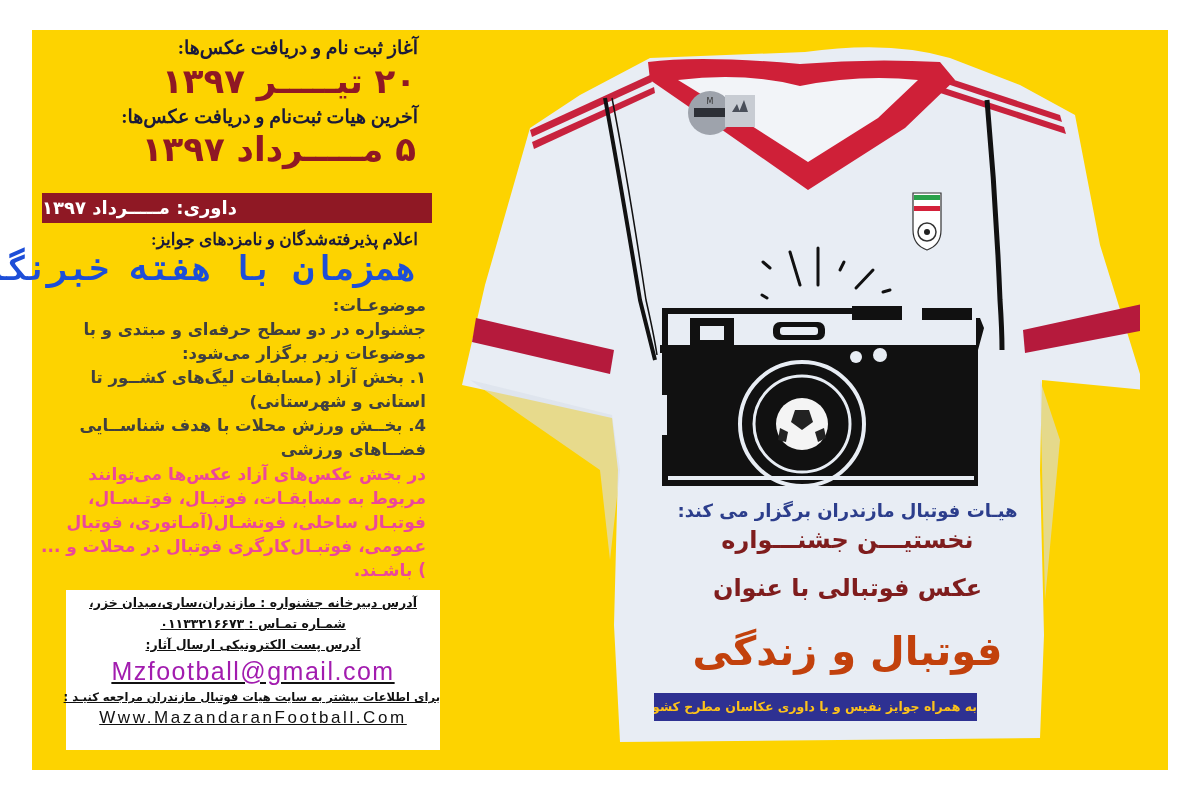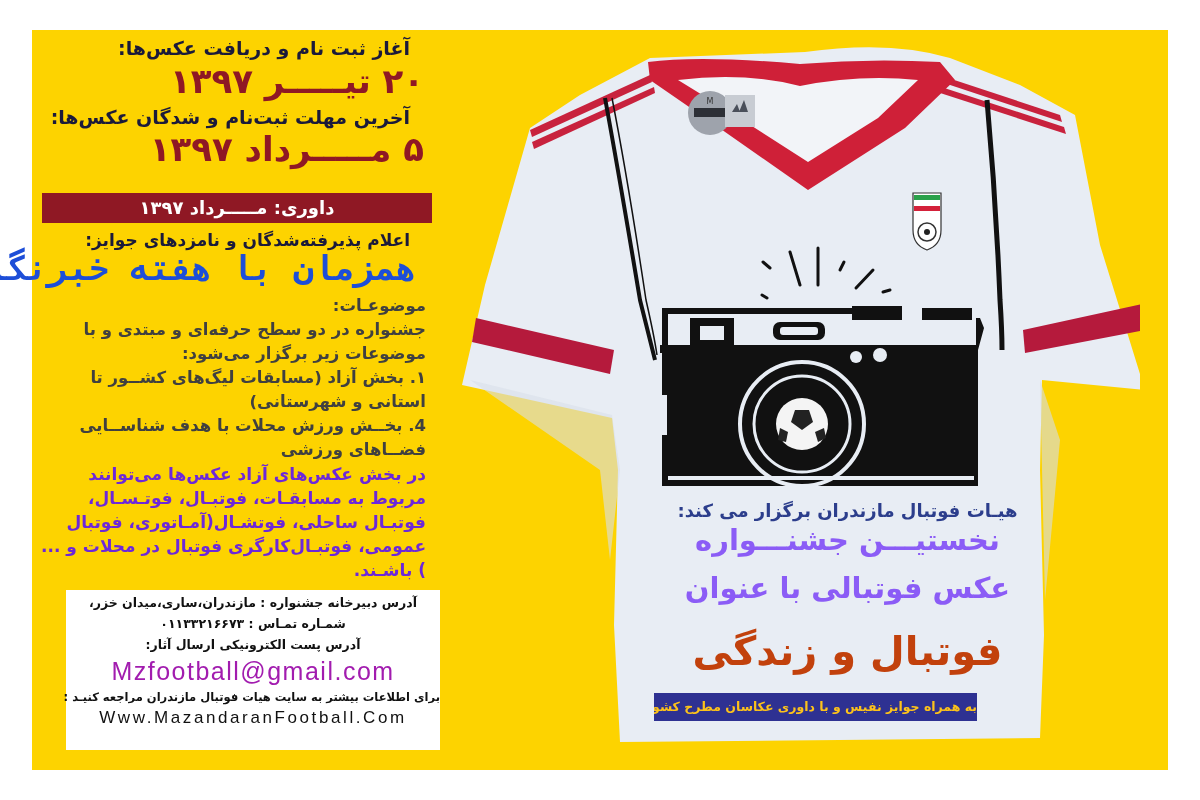--- a/index.html
+++ b/index.html
@@ -10,49 +10,49 @@
       position: absolute; left: 32px; top: 30px; width: 1136px; height: 740px;
       background: #fdd300; overflow: hidden;
     }
 
     
     .left-col {
       position: absolute; left: 32px; top: 30px; width: 400px;
       direction: rtl; text-align: right;
       font-family: "DejaVu Sans", sans-serif; font-weight: bold;
     }
-    .lbl { color: #1b1a3a; font-size: 19px; line-height: 24px; padding-right: 6px; position: absolute; right: 16px; white-space: nowrap; }
-    .big { color: #8f1824; font-size: 34px; line-height: 38px; letter-spacing: 2px; position: absolute; right: 0; white-space: nowrap; padding-right: 8px; }
+    .lbl { color: #1b1a3a; font-size: 19px; line-height: 24px; padding-right: 6px; position: absolute; right: 8px; white-space: nowrap; font-family: Liberation Serif, serif; }
+    .big { color: #8f1824; font-size: 34px; line-height: 38px; letter-spacing: 2px; position: absolute; right: 8px; white-space: nowrap; padding-right: 8px; }
     .judge-bar {
       position: absolute; right: 0; width: 390px; height: 30px; top: 163px;
       background: #8f1824; color: #ffffff; font-size: 18px; line-height: 30px;
-      text-align: center; letter-spacing: 2px;
+      text-align: left; letter-spacing: 2px;
     }
     .mid { color: #1d4ed8; font-size: 34px; line-height: 30px; position: absolute; right: 0; white-space: nowrap; padding-right: 16px; font-family: Liberation Mono, monospace; }
     .body-dark { color: #404040; font-size: 16.5px; line-height: 24px; position: absolute; right: 0; width: 392px; padding-right: 6px; }
-    .body-red { color: #6d28d9; font-size: 17px; line-height: 24px; position: absolute; right: 0; width: 392px; padding-right: 6px; }
+    .body-red { color: #ec4899; font-size: 17px; line-height: 24px; position: absolute; right: 0; width: 392px; padding-right: 6px; }
 
     .contact-box {
       position: absolute; left: 66px; top: 590px; width: 374px; height: 160px;
-      background: #ffffff; direction: rtl; text-align: center; color: #111;
+      background: #ffffff; direction: rtl; text-align: center; color: #111; text-decoration: underline;
     }
     .contact-line { font-size: 12.5px; line-height: 21px; font-weight: bold; white-space: nowrap; }
     .email { direction: ltr; font-family: "Liberation Sans", sans-serif; font-size: 25px; line-height: 32px; letter-spacing: 1.5px; font-weight: normal; color: #a21caf; }
     .web { direction: ltr; font-family: "Liberation Sans", sans-serif; font-size: 17px; line-height: 22px; letter-spacing: 2.6px; color: #111; }
     .more { font-size: 11.5px; line-height: 20px; font-weight: bold; white-space: nowrap; }
 
     
     .jersey-svg { position: absolute; left: 440px; top: 0; }
 
     .jersey-text {
       position: absolute; left: 650px; top: 500px; width: 395px;
       direction: rtl; text-align: center; font-weight: bold;
     }
     .organizer { color: #2c3e8c; font-size: 18px; line-height: 22px; position: absolute; top: 0; width: 100%; }
-    .headline { color: #8b5cf6; font-size: 29px; line-height: 40px; position: absolute; width: 100%; letter-spacing: 1px; }
+    .headline { color: #7f1d1d; font-size: 24px; line-height: 40px; position: absolute; width: 100%; letter-spacing: 1px; }
     .theme { color: #c2410c; font-size: 40px; line-height: 50px; position: absolute; top: 126px; width: 100%; font-weight: bold; }
     .award-bar {
       position: absolute; left: 654px; top: 693px; width: 323px; height: 28px;
       background: #2e3192; color: #fcc21b; direction: rtl; text-align: center;
       font-size: 12.5px; line-height: 28px; font-weight: bold; white-space: nowrap; overflow: hidden;
     }
   </style>
 </head>
 <body>
 
@@ -123,21 +123,21 @@
     <path d="M795 410 L809 410 L813 422 L802 430 L791 422 Z" fill="#222"></path>
     <path d="M780 428 L788 432 L786 442 L778 440 Z" fill="#222"></path>
     <path d="M815 432 L824 428 L826 438 L818 442 Z" fill="#222"></path>
     <rect x="668" y="476" width="306" height="4" fill="#e8edf4"></rect>
   </g>
 </svg>
 
 <div class="left-col">
   <div class="lbl" style="top:6px">آغاز ثبت نام و دریافت عکس‌ها:</div>
   <div class="big" style="top:32px">۲۰ تیـــــر ۱۳۹۷</div>
-  <div class="lbl" style="top:75px">آخرین مهلت ثبت‌نام و شدگان عکس‌ها:</div>
+  <div class="lbl" style="top:75px">آخرین هیات ثبت‌نام و دریافت عکس‌ها:</div>
   <div class="big" style="top:100px">۵ مـــــرداد ۱۳۹۷</div>
   <div class="judge-bar">داوری: مـــــرداد ۱۳۹۷</div>
   <div class="lbl" style="top:198px; font-size:17px;">اعلام پذیرفته‌شدگان و نامزدهای جوایز:</div>
   <div class="mid" style="top:226px">همزمان با هفته خبرنگار</div>
 
   <div class="body-dark" style="top:264px">موضوعـات:</div>
   <div class="body-dark" style="top:288px">جشنواره در دو سطح حرفه‌ای و مبتدی و با موضوعات زیر برگزار می‌شود:</div>
   <div class="body-dark" style="top:336px">۱. بخش آزاد (مسابقات لیگ‌های کشــور تا استانی و شهرستانی)</div>
   <div class="body-dark" style="top:384px">4. بخــش ورزش محلات با هدف شناســایی فضــاهای ورزشی</div>
   <div class="body-red" style="top:432px">در بخش عکس‌های آزاد عکس‌ها می‌توانند مربوط به مسابقـات، فوتبـال، فوتـسـال، فوتبـال ساحلی، فوتشـال(آمـاتوری، فوتبال عمومی، فوتبـال‌کارگری فوتبال در محلات و ... ) باشـند.</div>

